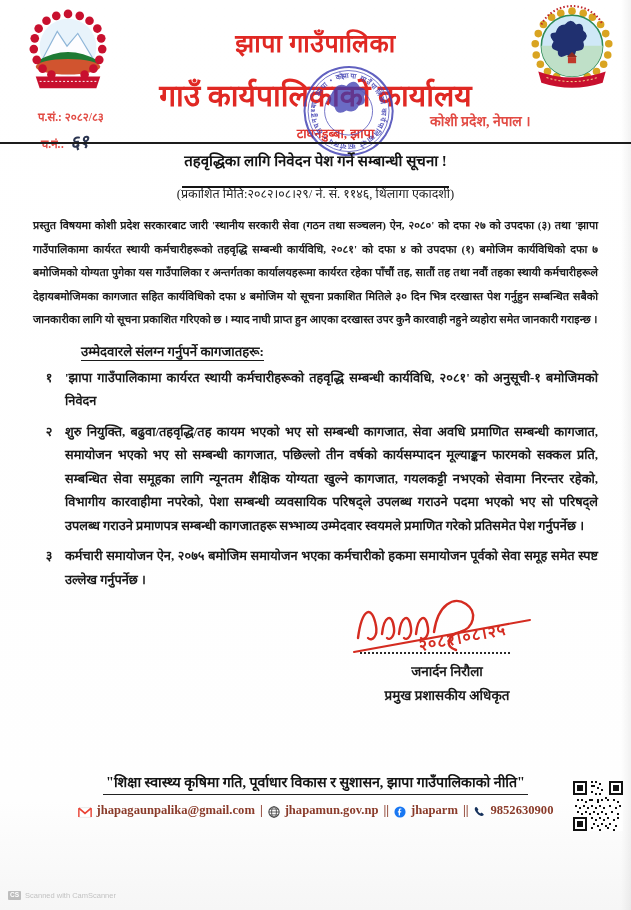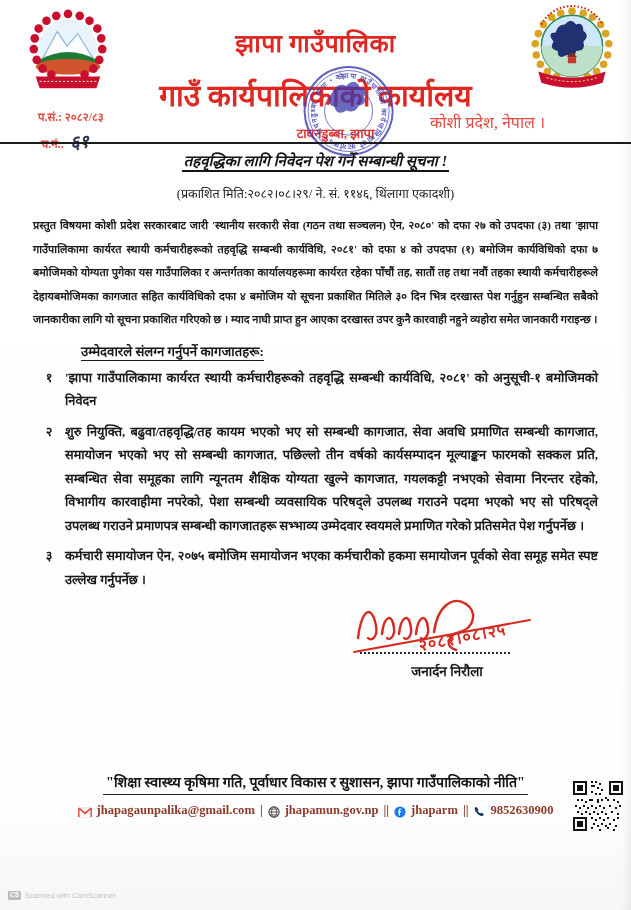--- a/index.html
+++ b/index.html
@@ -21,27 +21,27 @@
   .muni-name{margin:15px;padding-top:10px;text-align:center;color:#e02823;
     font-size:25px;font-weight:bold;letter-spacing:.5px;}
   .office-name{margin:12px 0 0;text-align:center;color:#e02823;
     font-size:30px;font-weight:bold;}
   .address-line{margin-top:9px;text-align:center;color:#e0352e;
     font-size:13px;font-weight:bold;margin-left:40px;}
   .ref1{position:absolute;left:38px;top:109px;color:#e24b44;font-size:11.5px;font-weight:bold;}
   .ref2{position:absolute;left:41px;top:129px;color:#e24b44;font-size:11.5px;font-weight:bold;}
   .ref2 .hand{display:inline-block;color:#2b3550;font-size:18px;font-style:italic;
     transform:rotate(-4deg);margin-left:6px;font-weight:bold;}
-  .province{position:absolute;left:430px;top:111px;color:#e24b44;font-size:16px;font-weight:normal;}
+  .province{position:absolute;left:430px;top:111px;color:#e24b44;font-size:14px;font-weight:bold;}
   .rule{position:absolute;left:0;top:142px;width:631px;height:2px;background:#1c1c1c;}
   .stamp{position:absolute;left:293px;top:52px;opacity:.84;transform:rotate(-12deg);}
   
   .content{position:absolute;top:150px;left:0;width:631px;box-sizing:border-box;padding:0 33px;}
   .notice-title{text-align:center;font-size:15px;font-weight:bold;color:#141414;}
-  .notice-title span{border-bottom:2px solid #141414;padding:0 2px 1px;font-style:italic;}
+  .notice-title span{border-bottom:2px solid #141414;padding:0 2px 17px;}
   .published{text-align:center;font-size:12.5px;font-weight:normal;margin-top:15px;color:#1a1a1a;}
   .body-par{margin:12px 0 0;font-size:11px;line-height:23.5px;text-align:justify;
     font-weight:600;color:#1c1c1c;}
   .list-heading{margin-top:10px;font-size:13.2px;font-weight:bold;margin-left:48px;}
   .list-heading span{border-bottom:1.7px solid #1a1a1a;padding-bottom:1px;}
   .doc-item{display:flex;margin-top:7px;font-size:12.8px;line-height:23.5px;font-weight:600;}
   .doc-item .num{flex:none;width:32px;text-align:center;}
   .doc-item .txt{flex:1;text-align:justify;}
   
   .sig-block{position:relative;width:250px;margin:2px 26px 0 auto;text-align:center;height:118px;}
@@ -195,20 +195,21 @@
             <path d="M47 48 C49 30 57 26 59 42 C60 50 55 55 52 52"></path>
             <path d="M64 48 C66 30 74 26 76 42 C77 50 72 55 69 52"></path>
             <path d="M82 46 C86 18 102 10 114 18 C126 26 122 42 108 46 C96 49 92 60 104 64"></path>
             <path d="M2 66 L178 34" stroke-width="2"></path>
           </g>
         </svg>
       </div>
       <div class="sig-date">२०८२।०८।२५</div>
       <div class="dotline"></div>
       <div class="sig-name">जनार्दन निरौला</div>
+      <div class="sig-title">प्रमुख प्रशासकीय अधिकृत</div>
     </div>
   </div>
 
   <div class="footer">
     <span class="motto">"शिक्षा स्वास्थ्य कृषिमा गति, पूर्वाधार विकास र सुशासन, झापा गाउँपालिकाको नीति"</span>
     <div class="contacts">
       <span class="icon">
         <svg width="14" height="11" viewBox="0 0 16 12">
           <rect x="0.5" y="0.5" width="15" height="11" rx="1" fill="#fff" stroke="#d8d8d8" stroke-width="0.6"></rect>
           <path d="M1 1 L8 7 L15 1" fill="none" stroke="#ea4335" stroke-width="2"></path>

